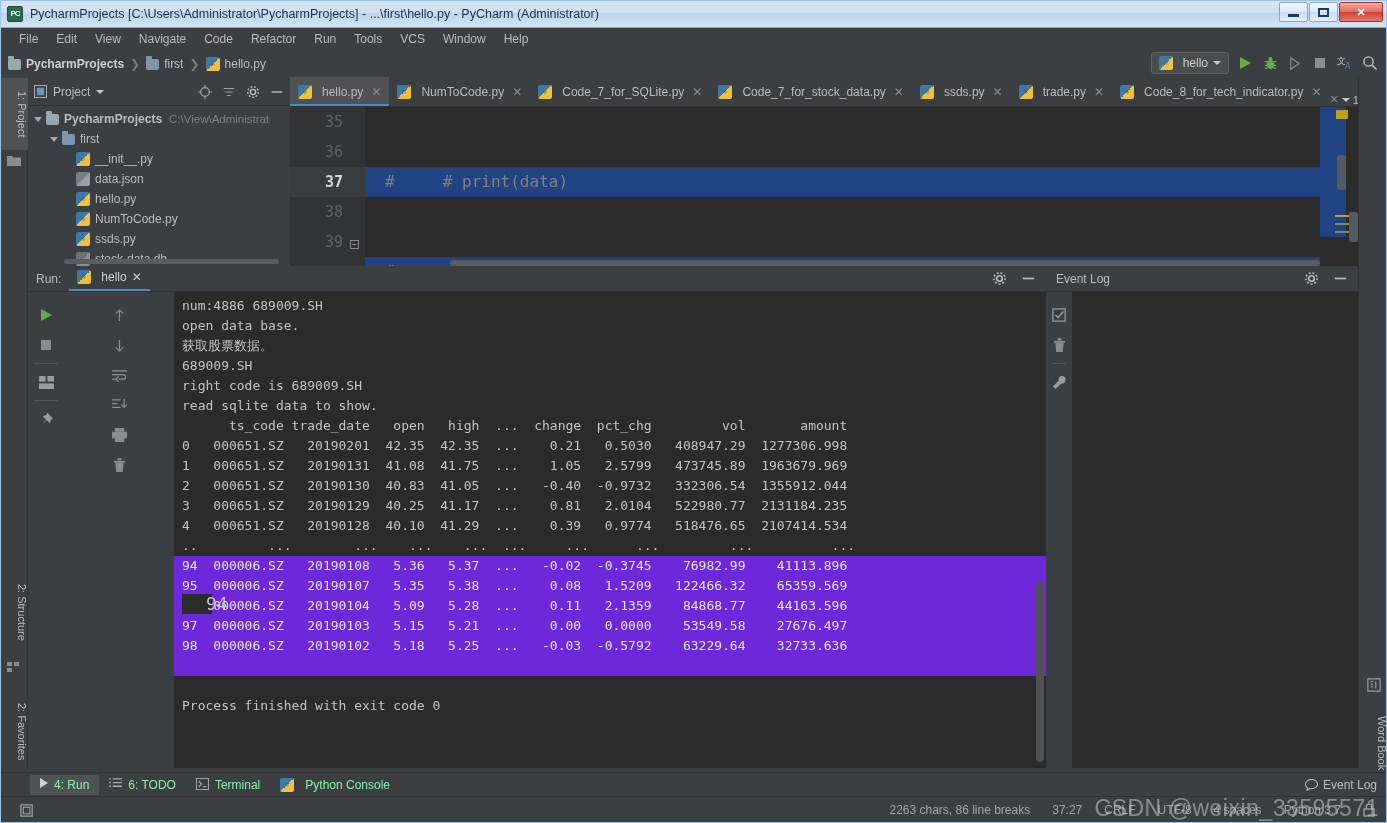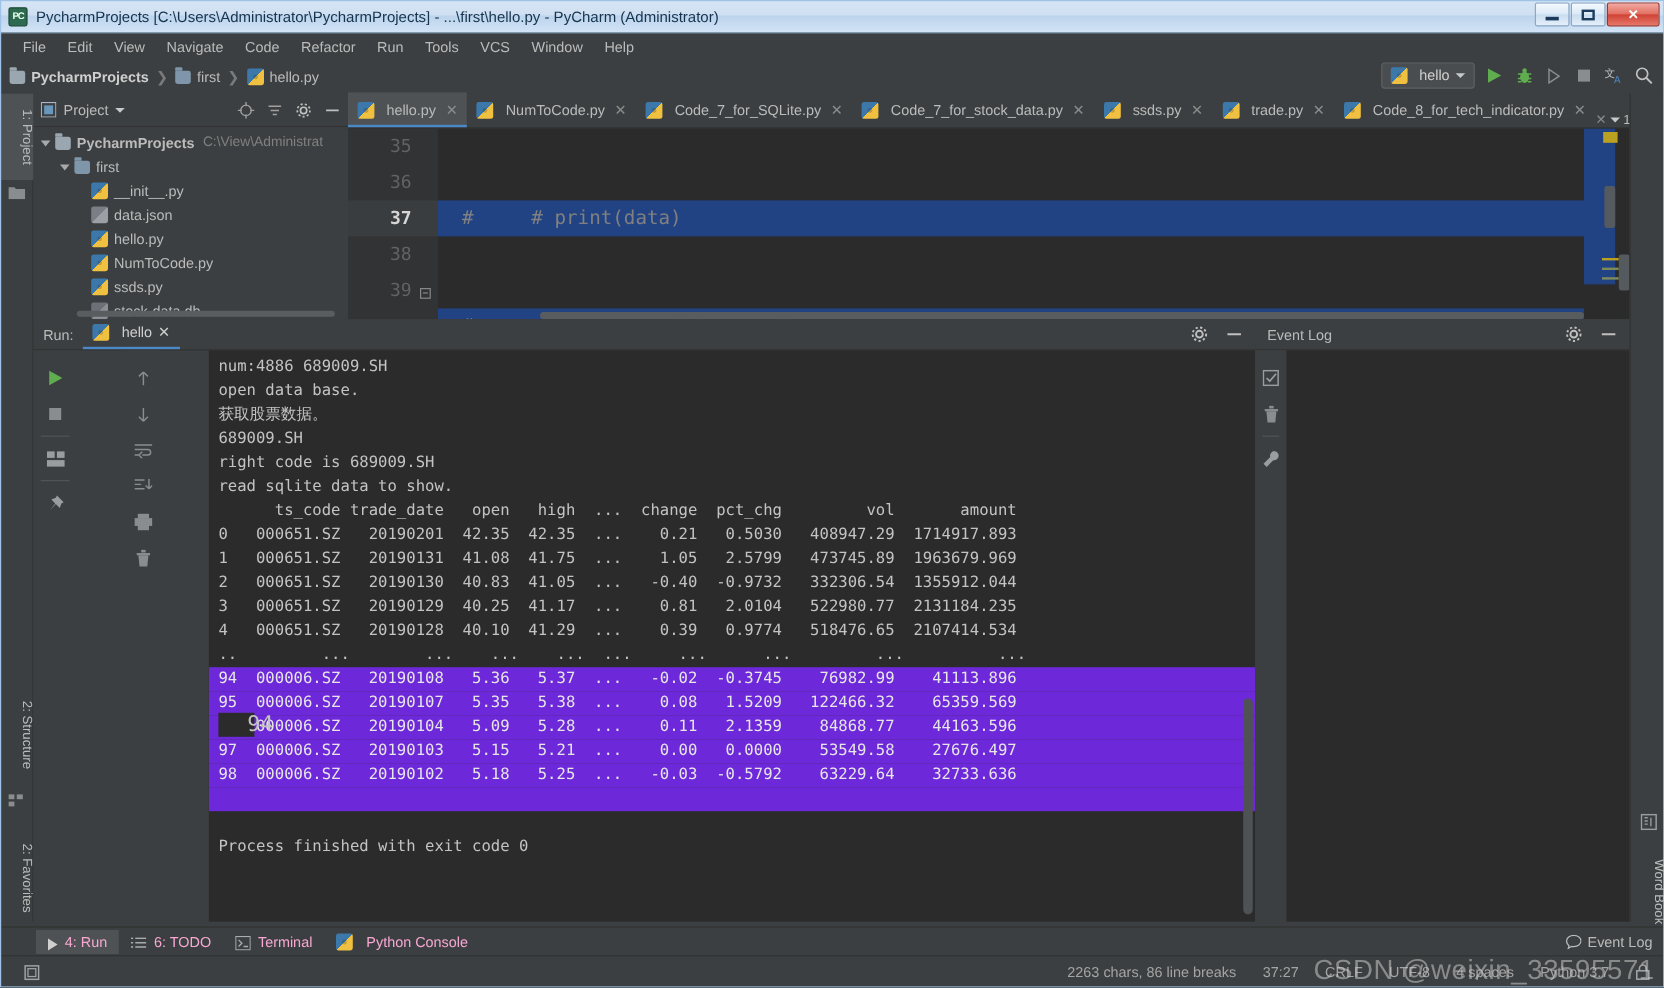--- a/index.html
+++ b/index.html
@@ -201,21 +201,21 @@
   .evt-content { flex:1; background:#2b2b2b; }
 
   
   .rightstrip { position:absolute; right:0; top:78px; width:29px; height:690px; background:#3c3f41; border-left:1px solid #323232; }
 
   
   .statusbar-tabs {
     position:absolute; left:0; bottom:27px; width:1387px; height:24px;
     background:#3c3f41; display:flex; align-items:center; padding-left:30px; border-top:1px solid #323232;
   }
-  .sb-tab { display:flex; align-items:flex-end; gap:6px; padding:3px 10px; font-size:12px; color:#f9a8d4; }
+  .sb-tab { display:flex; align-items:flex-start; gap:6px; padding:3px 10px; font-size:12px; color:#86efac; }
   .sb-tab.active { background:#4e5254; }
   .sb-right { margin-left:auto; display:flex; align-items:center; gap:8px; padding-right:10px; }
   .statusbar {
     position:absolute; left:0; bottom:0; width:1387px; height:27px;
     background:#3c3f41; display:flex; align-items:center; padding-left:10px; border-top:1px solid #323232;
   }
   .sb-meta { margin-left:auto; display:flex; align-items:center; gap:22px; padding-right:12px; font-size:12px; color:#a4a4a4; }
   .evtlog-btn { display:flex; align-items:center; gap:5px; font-size:12px; color:#bbbbbb; }
 
   .watermark {
@@ -551,21 +551,21 @@
         </div>
       </div>
       <div class="console">
         <div class="cl">num:4886 689009.SH</div>
         <div class="cl">open data base.</div>
         <div class="cl">获取股票数据。</div>
         <div class="cl">689009.SH</div>
         <div class="cl">right code is 689009.SH</div>
         <div class="cl">read sqlite data to show.</div>
         <div class="cl">      ts_code trade_date   open   high  ...  change  pct_chg         vol       amount</div>
-        <div class="cl">0   000651.SZ   20190201  42.35  42.35  ...    0.21   0.5030   408947.29  1714917.893</div>
+        <div class="cl">0   000651.SZ   20190201  42.35  42.35  ...    0.21   0.5030   408947.29  1277306.998</div>
         <div class="cl">1   000651.SZ   20190131  41.08  41.75  ...    1.05   2.5799   473745.89  1963679.969</div>
         <div class="cl">2   000651.SZ   20190130  40.83  41.05  ...   -0.40  -0.9732   332306.54  1355912.044</div>
         <div class="cl">3   000651.SZ   20190129  40.25  41.17  ...    0.81   2.0104   522980.77  2131184.235</div>
         <div class="cl">4   000651.SZ   20190128  40.10  41.29  ...    0.39   0.9774   518476.65  2107414.534</div>
         <div class="cl">..         ...        ...    ...    ...  ...     ...      ...         ...          ...</div>
         <div class="cl sel">94  000006.SZ   20190108   5.36   5.37  ...   -0.02  -0.3745    76982.99    41113.896</div>
         <div class="cl sel">95  000006.SZ   20190107   5.35   5.38  ...    0.08   1.5209   122466.32    65359.569</div>
         <div class="cl sel">96  000006.SZ   20190104   5.09   5.28  ...    0.11   2.1359    84868.77    44163.596</div>
         <div class="cl sel">97  000006.SZ   20190103   5.15   5.21  ...    0.00   0.0000    53549.58    27676.497</div>
         <div class="cl sel">98  000006.SZ   20190102   5.18   5.25  ...   -0.03  -0.5792    63229.64    32733.636</div>

